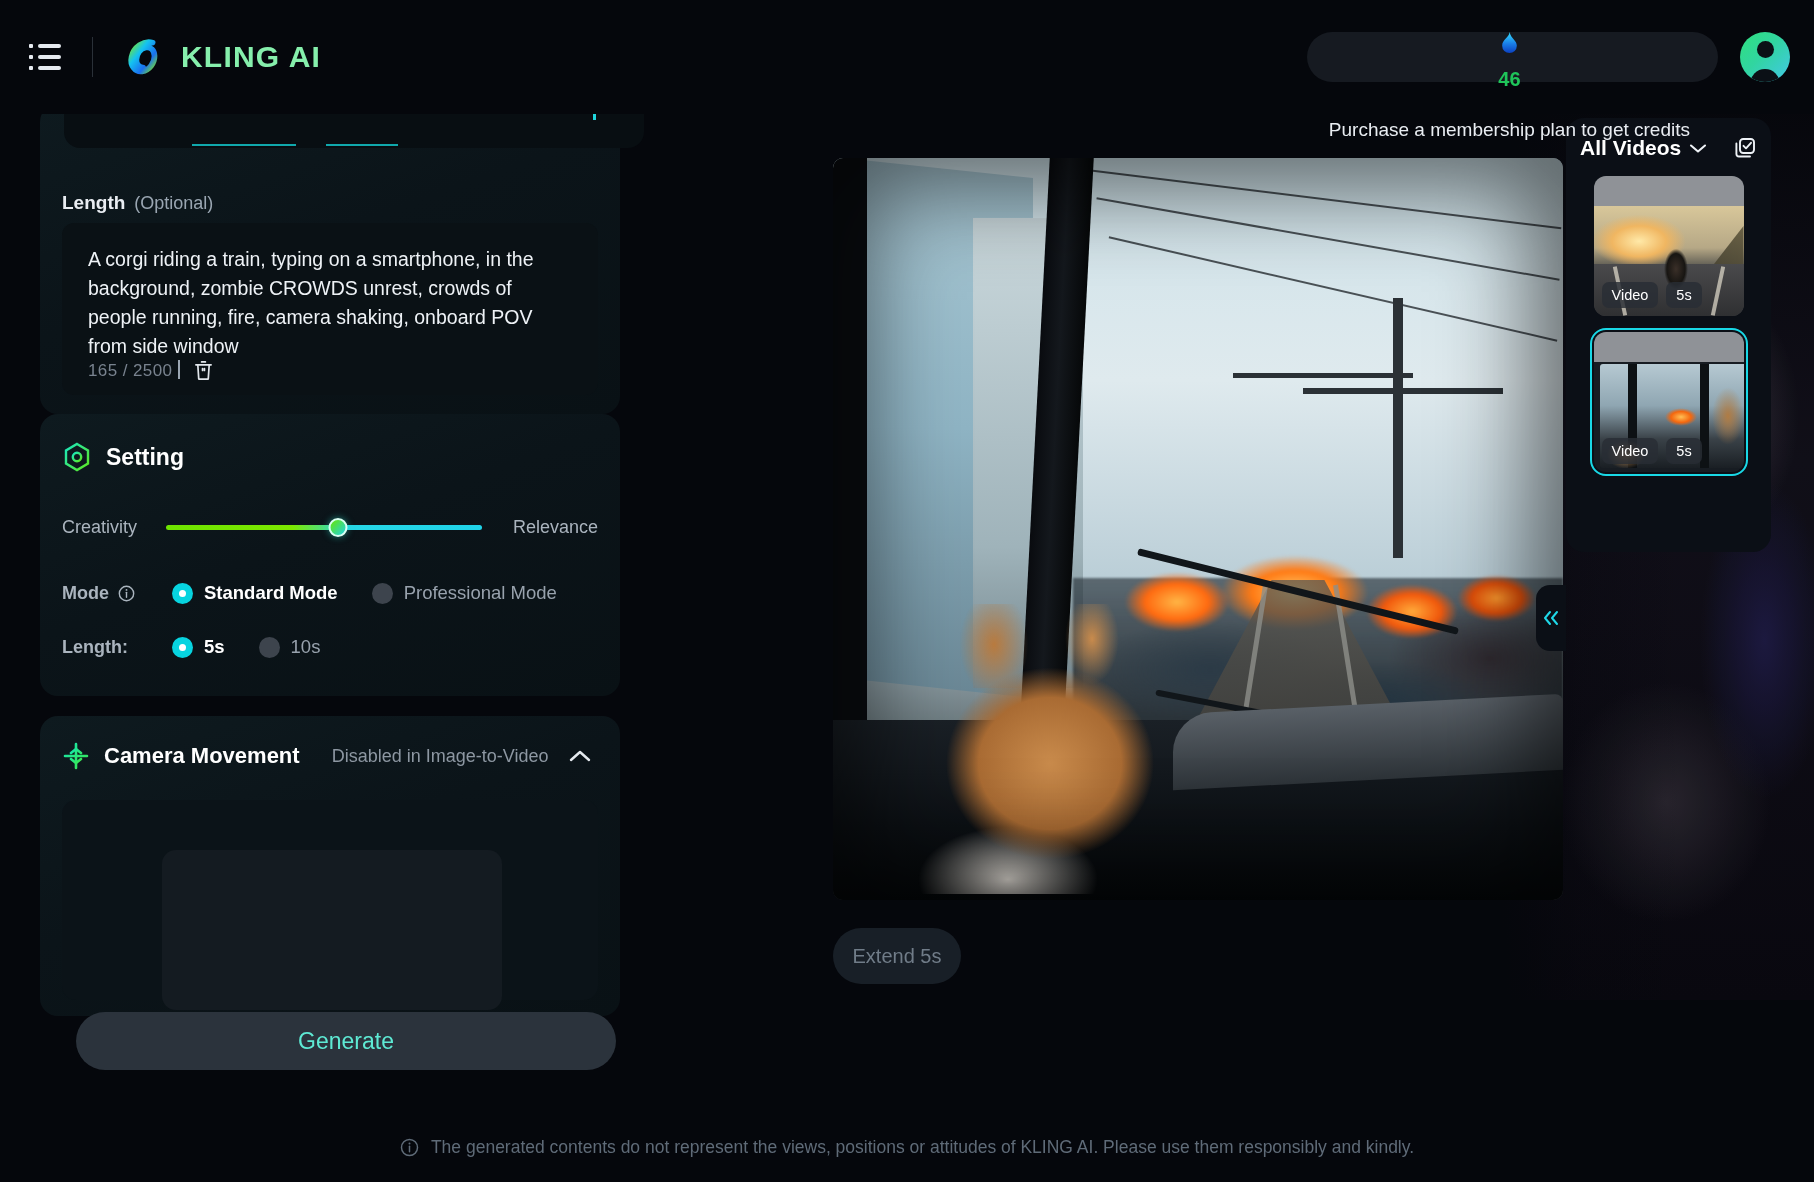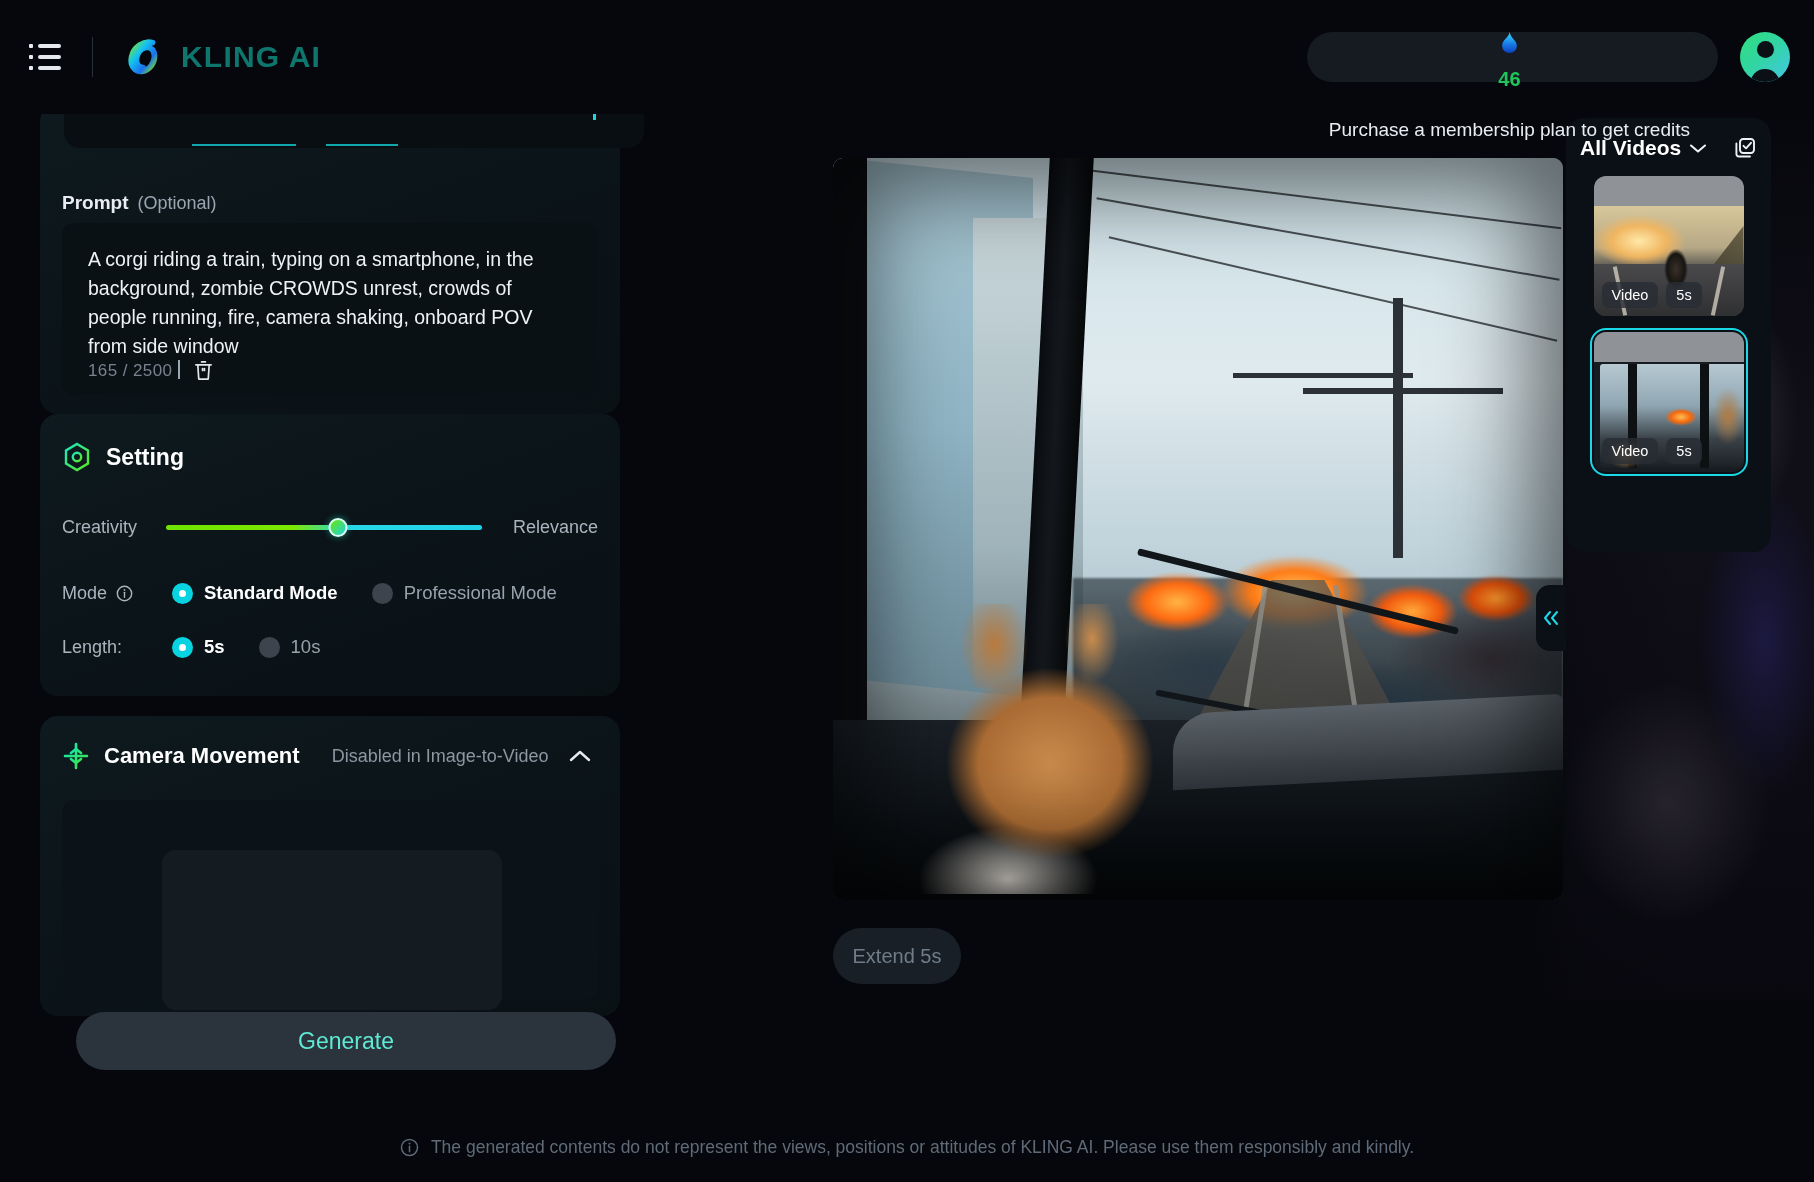--- a/index.html
+++ b/index.html
@@ -40,21 +40,21 @@
   }
   .menu-icon { display: flex; flex-direction: column; gap: 7px; }
   .menu-row { display: flex; align-items: center; gap: 5px; }
   .menu-dot { width: 4px; height: 4px; background: #e6eaf0; border-radius: 1px; }
   .menu-bar { width: 23px; height: 4px; background: #e6eaf0; border-radius: 2px; }
   .hdr-divider { width: 1px; height: 40px; background: #2a3038; margin-left: 24px; }
 
   .brand { display: flex; align-items: center; gap: 16px; margin-left: 30px; cursor: pointer; }
   .brand-logo { width: 42px; height: 42px; }
   .brand-name {
-    font-size: 30px; font-weight: bold; color: #0f766e;
+    font-size: 30px; font-weight: bold; color: #86efac;
     letter-spacing: 1.2px; font-family: "Liberation Sans", sans-serif;
   }
 
   .hdr-right { margin-left: auto; display: flex; align-items: center; gap: 22px; margin-right: 24px; }
   .credit-pill {
     display: flex; align-items: center; gap: 14px;
     height: 50px; padding: 0 28px 0 22px;
     background: #161a21; border-radius: 26px; cursor: pointer; flex-direction: column;
   }
   .flame-icon { width: 19px; height: 22px; flex: none; }
@@ -115,21 +115,21 @@
     background: linear-gradient(90deg, #6ee400 0%, #7ce800 40%, #27d7e6 58%, #1fd3e8 100%); }
   .slider-thumb {
     position: absolute; left: 54.5%; width: 19px; height: 19px; border-radius: 50%;
     background: linear-gradient(135deg, #66e600 0%, #1fd3e8 100%); border: 2px solid #d8fff2;
     transform: translateX(-50%); box-shadow: 0 0 7px rgba(40,220,200,.55); cursor: grab;
   }
   .slider-lab-right { color: #aab4be; font-size: 18px; width: 104px; text-align: right; }
 
   .row-mode { margin-top: 44px; }
   .row-length { margin-top: 32px; }
-  .field-lab { color: #aab4be; font-size: 18px; display: flex; align-items: center; gap: 9px; width: 110px; }
+  .field-lab { color: #aab4be; font-size: 18px; display: flex; align-items: center; gap: 9px; width: 110px; font-weight: bold; }
   .info-icon { width: 17px; height: 17px; cursor: pointer; }
   .radio-opt { display: flex; align-items: center; gap: 11px; cursor: pointer; margin-right: 34px; }
   .radio {
     width: 21px; height: 21px; border-radius: 50%; background: #3d444d;
     display: flex; align-items: center; justify-content: center; flex: none;
   }
   .radio.on { background: #07d4e0; }
   .radio.on:after { content: ""; width: 7px; height: 7px; border-radius: 50%; background: #ffffff; }
   .radio-lab { color: #98a2ad; font-size: 18.5px; text-align: right; }
   .radio-opt.sel .radio-lab { color: #ffffff; font-weight: bold; }
@@ -339,21 +339,21 @@
   <div class="left-panel">
 
     <div class="card prompt-card">
       <div class="card-top-cut">
         <div class="cut-accent a"></div>
         <div class="cut-accent b"></div>
       </div>
       <div class="cut-edge"></div>
 
       <div class="prompt-label-row">
-        <span class="prompt-label">Prompt</span>
+        <span class="prompt-label">Length</span>
         <span class="prompt-optional">(Optional)</span>
       </div>
 
       <div class="prompt-box">
         <div class="prompt-text">A corgi riding a train, typing on a smartphone, in the background, zombie CROWDS unrest, crowds of people running, fire, camera shaking, onboard POV from side window</div>
         <div class="prompt-foot">
           <span class="char-count"><span>165 / 2500</span><i class="caret"></i></span>
           <svg class="trash-icon" viewBox="0 0 20 22">
             <path d="M2 5 H18 M8 2 H12 M4 5 L5 20 H15 L16 5 M9 9 V11 M11 9 V11" fill="none" stroke="#e2e7ec" stroke-width="1.8" stroke-linecap="round" stroke-linejoin="round"></path>
           </svg>

